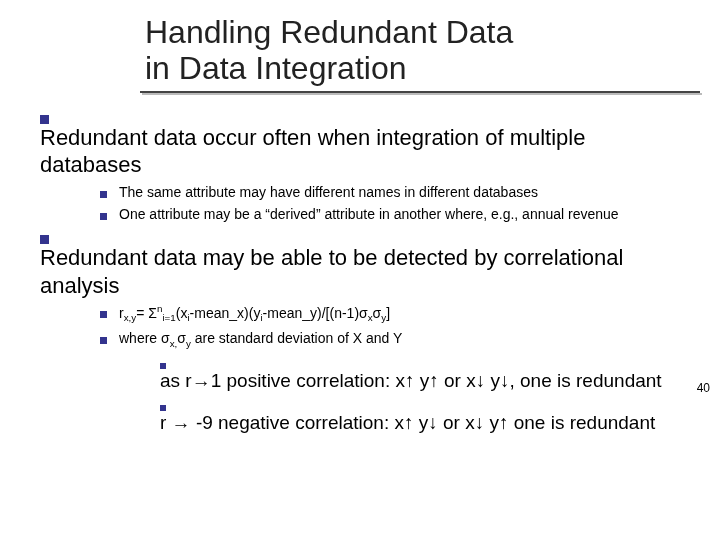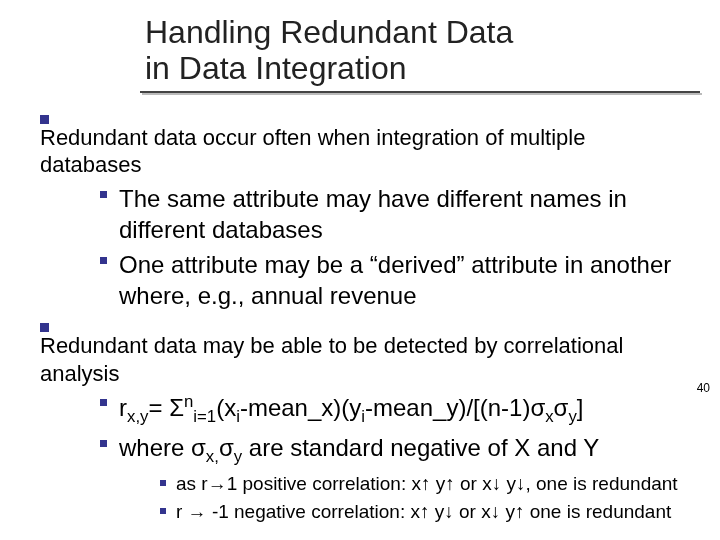--- a/index.html
+++ b/index.html
@@ -37,21 +37,21 @@
     width: 560px;
   }
   .shadow {
     border: none;
     border-top: 2px solid #bbb;
     margin: -14px 0 12px 112px;
     width: 560px;
   }
   .b1 { margin-left: 10px; flex-direction: column; }
   .b2 { margin-left: 70px; }
-  .b3 { margin-left: 130px; }
+  .b3 { margin-left: 130px; flex-direction: column; }
   .row {
     display: flex;
     align-items: flex-start;
     margin-bottom: 4px;
   }
   .sq {
     width: 9px;
     height: 9px;
     background: #33348e;
     flex: 0 0 9px;
@@ -68,21 +68,21 @@
   }
   .sq-xs {
     width: 6px;
     height: 6px;
     background: #33348e;
     flex: 0 0 6px;
     margin-top: 8px;
     margin-right: 10px;
   }
   .t1 { font-size: 22px; line-height: 1.25; }
-  .t2 { font-size: 24px; line-height: 1.3; }
+  .t2 { font-size: 14px; line-height: 1.3; }
   .t3 { font-size: 19px; line-height: 1.3; }
   .sub { vertical-align: sub; font-size: 0.7em; }
   .slidenum {
     position: absolute;
     right: 10px;
     bottom: 13px;
     font-size: 12px;
     color: #000;
   }
   .formula { font-family: Arial, sans-serif; }
@@ -122,29 +122,29 @@
   <div class="row b2">
     <div class="sq-sm"></div>
     <div class="t2 formula">
       <span>r</span><span class="sub">x,y</span><span>= Σ</span><span style="vertical-align:super;font-size:0.7em">n</span><span class="sub">i=1</span><span>(x</span><span class="sub">i</span><span>-mean_x)(y</span><span class="sub">i</span><span>-mean_y)/[(n-1)σ</span><span class="sub">x</span><span>σ</span><span class="sub">y</span><span>]</span>
     </div>
   </div>
 
   <div class="row b2">
     <div class="sq-sm"></div>
     <div class="t2">
-      <span>where σ</span><span class="sub">x,</span><span>σ</span><span class="sub">y</span><span> are  standard negative of X and Y</span>
+      <span>where σ</span><span class="sub">x,</span><span>σ</span><span class="sub">y</span><span> are  standard deviation of X and Y</span>
     </div>
   </div>
 
   <div class="row b3">
     <div class="sq-xs"></div>
     <div class="t3">as r→1 positive correlation: x↑ y↑ or x↓ y↓, one is redundant</div>
   </div>
 
 
   <div class="row b3">
     <div class="sq-xs"></div>
-    <div class="t3">r → -1 negative correlation: x↑ y↓ or x↓ y↑ one is redundant</div>
+    <div class="t3">r → -9 negative correlation: x↑ y↓ or x↓ y↑ one is redundant</div>
   </div>
 
   <div class="slidenum">40</div>
 </div>
 
 </body></html>

